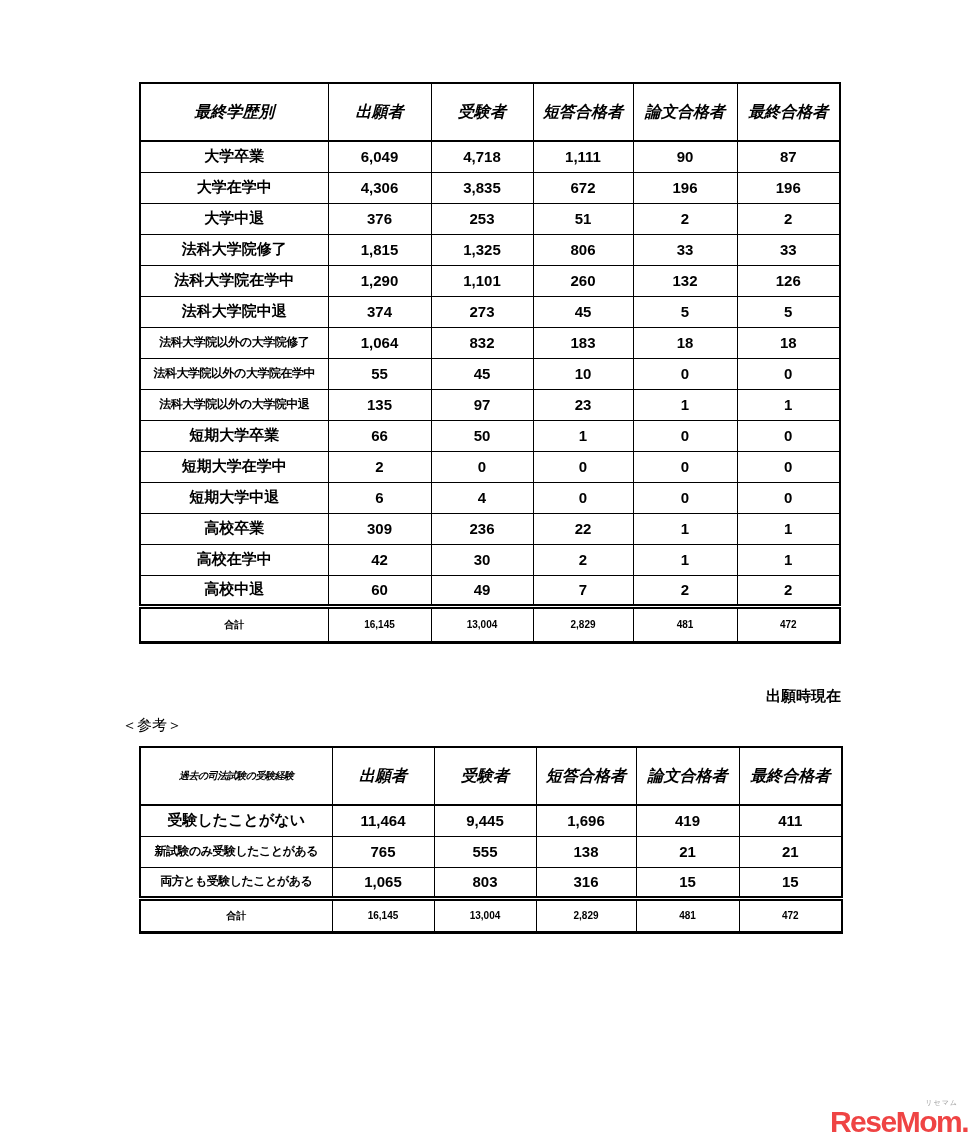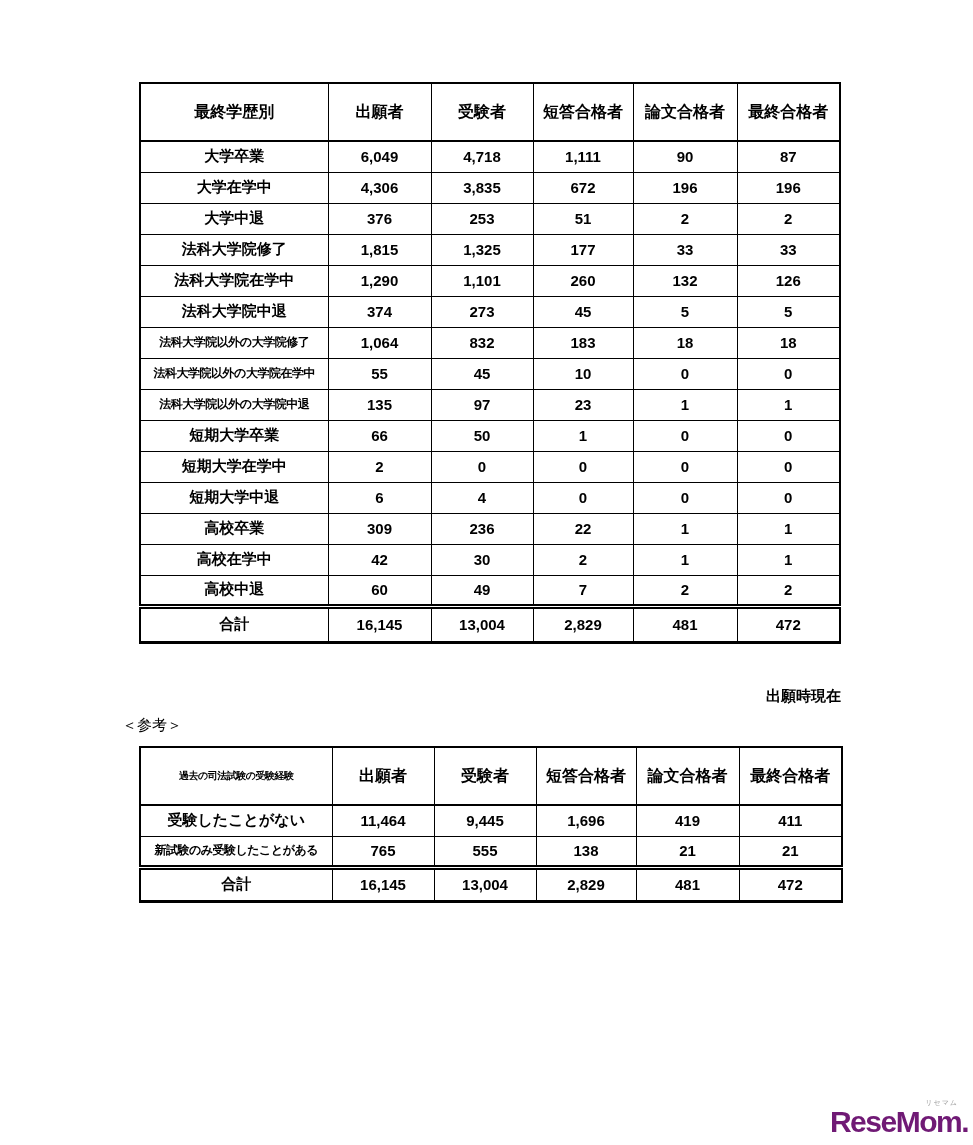--- a/index.html
+++ b/index.html
@@ -33,29 +33,30 @@
     font-weight: bold;
     font-size: 15px;
     overflow: hidden;
     white-space: nowrap;
     padding: 0 1px;
   }
   .stats-table thead th {
     height: 58px;
     font-size: 16px;
     border-bottom: 2px solid #000;
+    font-style: italic;
   }
   .t2 thead th.label-col { font-size: 10px; letter-spacing: -0.5px; }
   .stats-table tbody td { height: 31px; }
   .stats-table td.label-cell { font-size: 15px; }
   .stats-table td.label-cell.sm { font-size: 12px; letter-spacing: -0.5px; }
   .stats-table tr.total-row td {
     height: 36px;
     border-top: 5px double #000;
-    font-size: 15px;
+    font-size: 10px;
   }
   .t2 tr.total-row td { height: 34px; }
 
   .footnote {
     position: absolute;
     left: 139px;
     top: 687px;
     width: 702px;
     text-align: right;
     font-size: 15px;
@@ -81,21 +82,21 @@
     font-size: 7px;
     color: #a3a3a3;
     letter-spacing: 1px;
     text-align: right;
     padding-right: 10px;
     margin-bottom: 1px;
   }
   .logo .wordmark {
     font-size: 30px;
     font-weight: bold;
-    color: #701a75;
+    color: #ef4444;
     letter-spacing: -1.5px;
   }
 </style>
 </head>
 <body>
 
 <div class="page">
 
   <table class="stats-table t1">
     <colgroup>
@@ -142,21 +143,21 @@
           <td>253</td>
           <td>51</td>
           <td>2</td>
           <td>2</td>
         </tr>
 
         <tr class="data-row">
           <td class="label-cell">法科大学院修了</td>
           <td>1,815</td>
           <td>1,325</td>
-          <td>177</td>
+          <td>806</td>
           <td>33</td>
           <td>33</td>
         </tr>
 
         <tr class="data-row">
           <td class="label-cell">法科大学院在学中</td>
           <td>1,290</td>
           <td>1,101</td>
           <td>260</td>
           <td>132</td>
@@ -303,20 +304,28 @@
 
         <tr class="data-row">
           <td class="label-cell sm">新試験のみ受験したことがある</td>
           <td>765</td>
           <td>555</td>
           <td>138</td>
           <td>21</td>
           <td>21</td>
         </tr>
 
+        <tr class="data-row">
+          <td class="label-cell sm">両方とも受験したことがある</td>
+          <td>1,065</td>
+          <td>803</td>
+          <td>316</td>
+          <td>15</td>
+          <td>15</td>
+        </tr>
       </tbody>
     <tbody>
       <tr class="total-row">
         <td class="label-cell">合計</td>
         <td>16,145</td>
         <td>13,004</td>
         <td>2,829</td>
         <td>481</td>
         <td>472</td>
       </tr>

